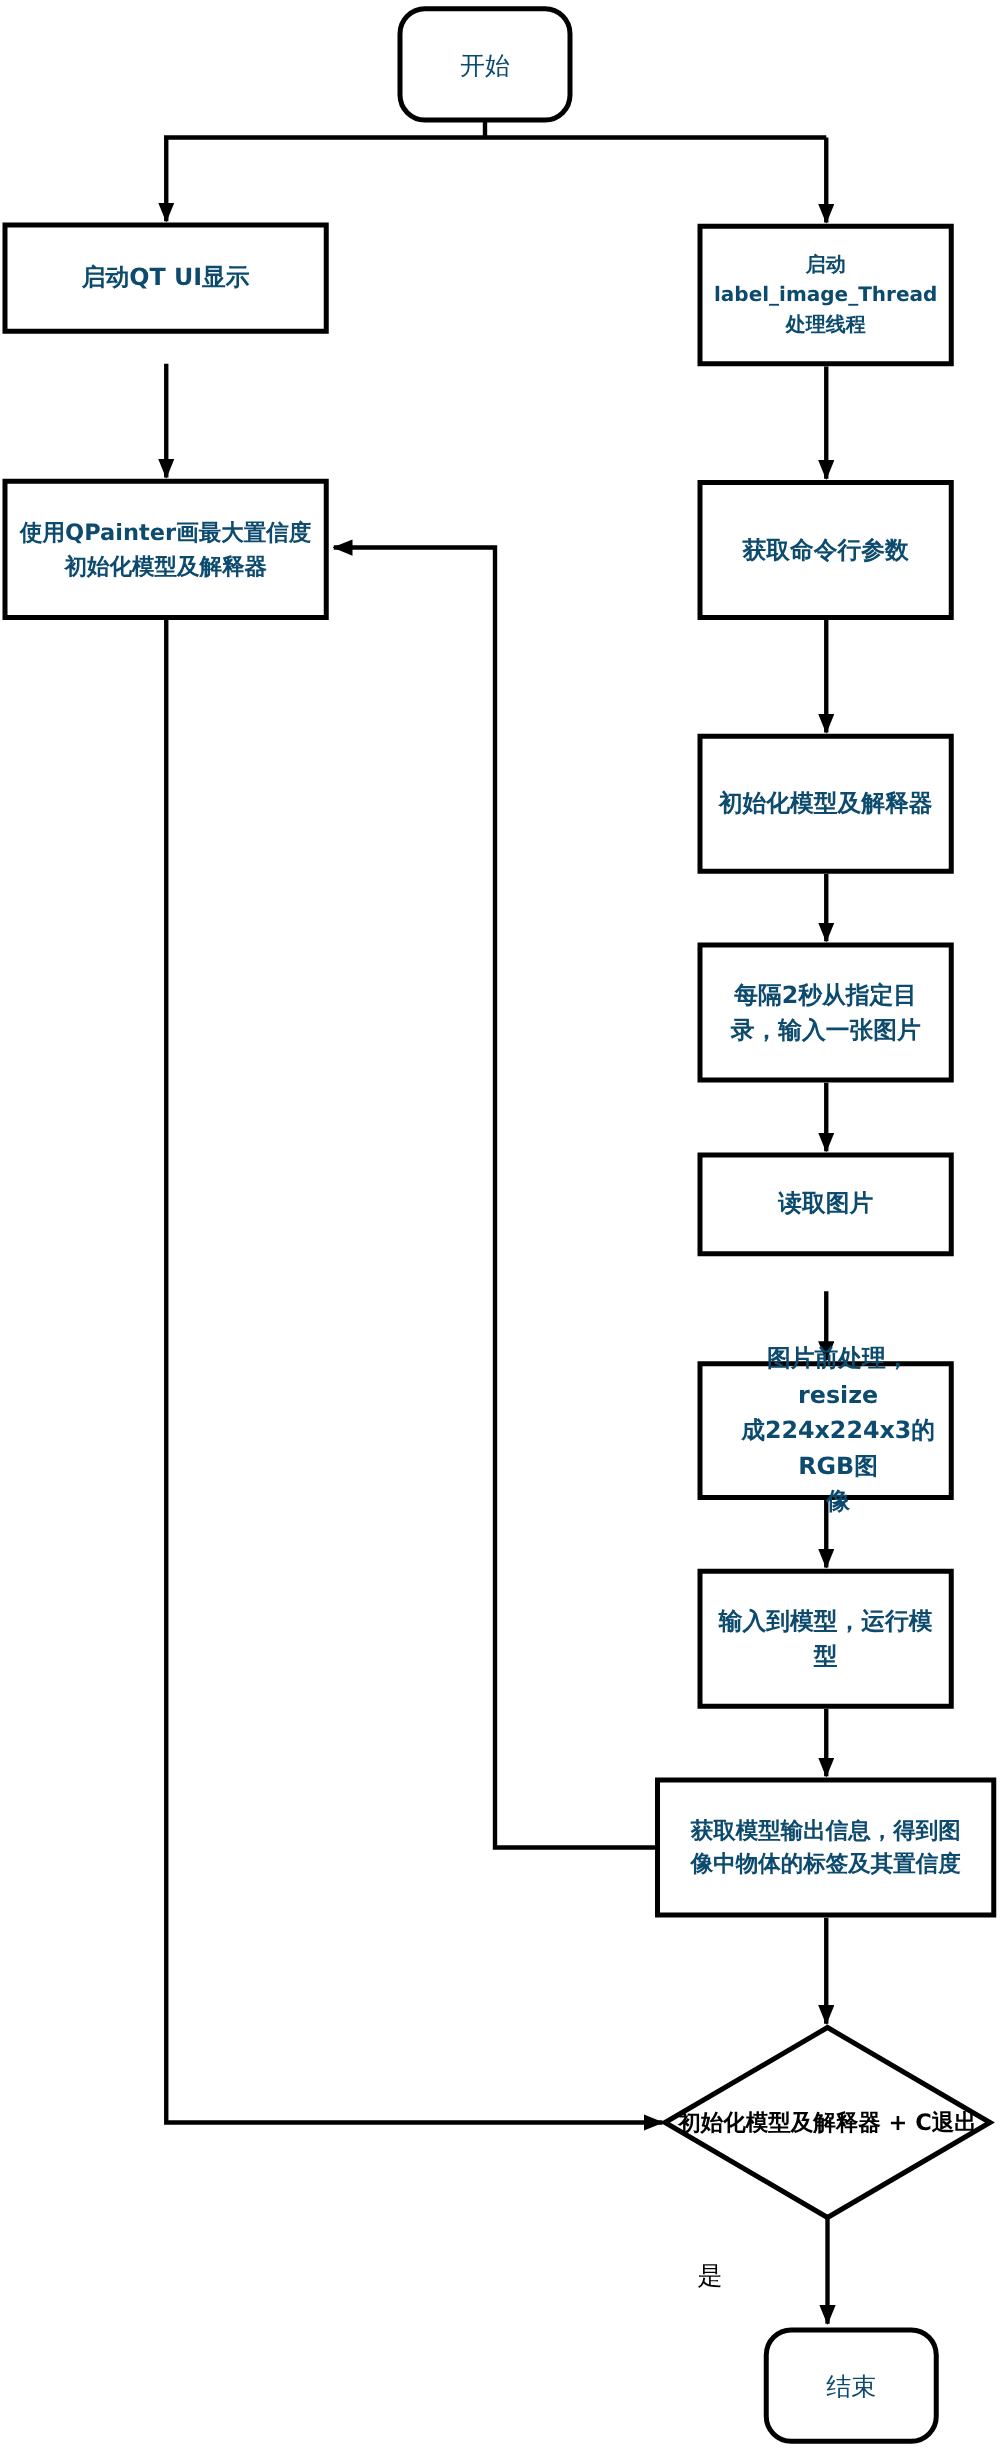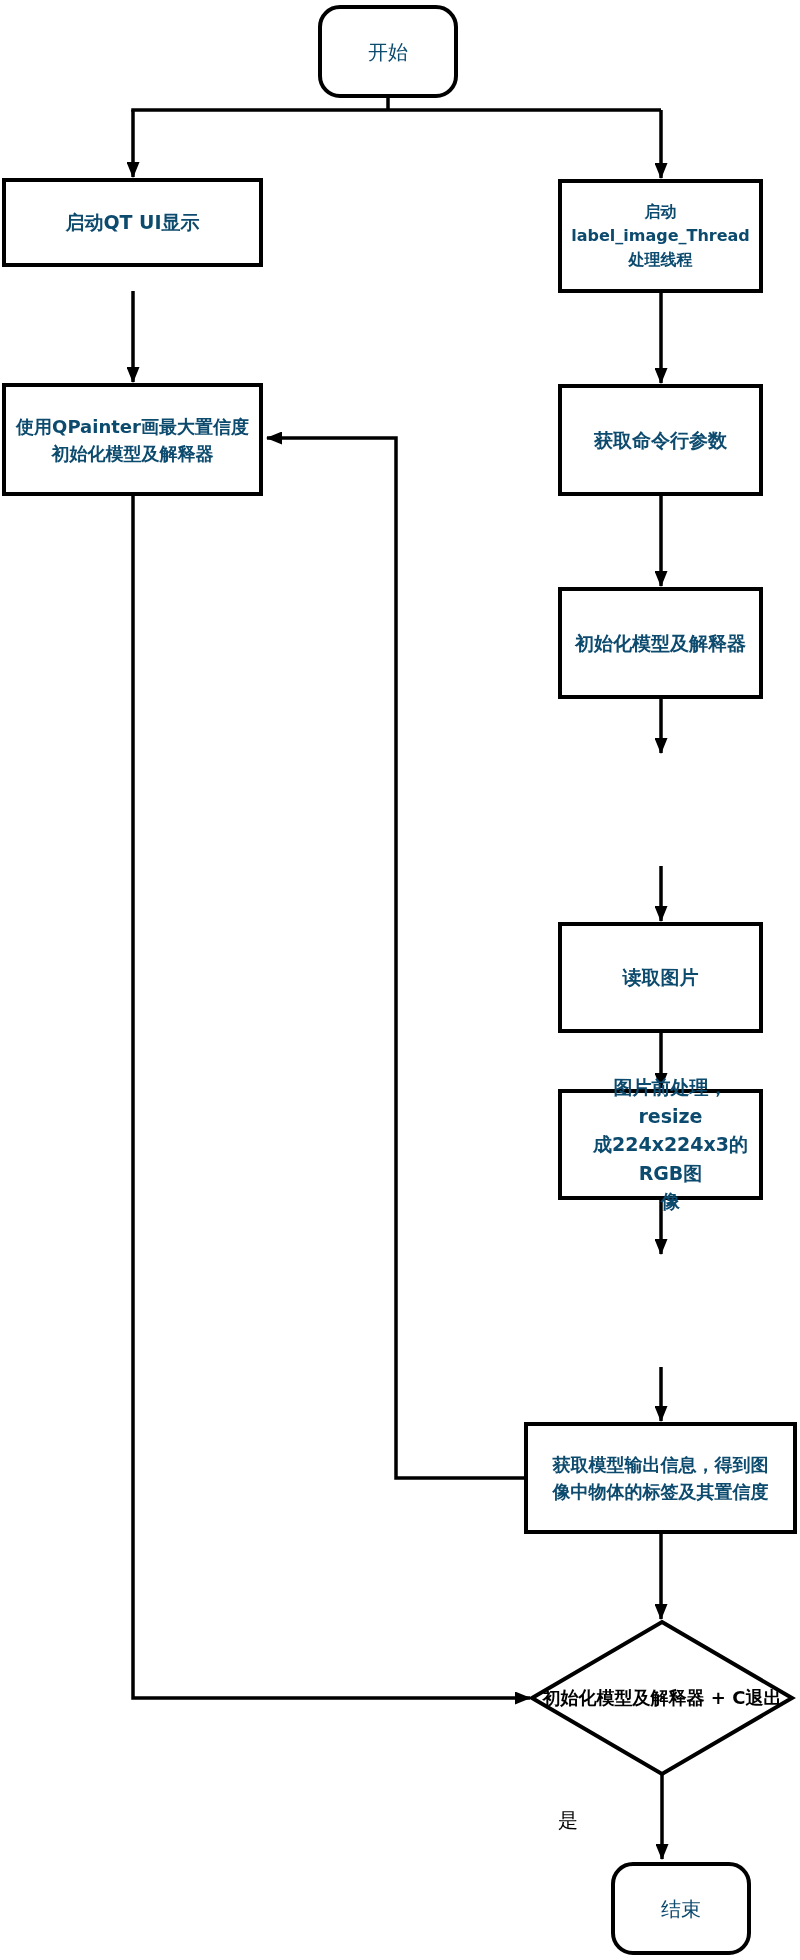--- a/index.html
+++ b/index.html
@@ -66,21 +66,21 @@
     border: none;
     color: #000000;
   }
   #n-start { left: 318px; top: 5px;    width: 140px; height: 93px; }
   #n-l1    { left: 2px;   top: 178px;  width: 261px; height: 89px; }
   #n-l2    { left: 2px;   top: 383px;  width: 261px; height: 113px; font-size: 18px; }
   #n-r1    { left: 558px; top: 179px;  width: 205px; height: 114px; font-size: 16px; }
   #n-r2    { left: 558px; top: 384px;  width: 205px; height: 112px; text-align: center; }
   #n-r3    { left: 558px; top: 587px;  width: 205px; height: 112px; }
   #n-r4    { left: 558px; top: 754px;  width: 205px; height: 112px; }
-  #n-r5    { left: 558px; top: 922px;  width: 205px; height: 111px; }
+  #n-r5    { left: 558px; top: 922px;  width: 205px; height: 83px; }
   #n-r6    { left: 558px; top: 1089px; width: 205px; height: 111px; padding-left: 20px; }
   #n-r7    { left: 558px; top: 1255px; width: 205px; height: 112px; }
   #n-r8    { left: 524px; top: 1422px; width: 273px; height: 112px; font-size: 18px; }
   #n-dec   { left: 540px; top: 1666px; width: 244px; height: 64px;  font-size: 18px; font-weight: bold; white-space: nowrap; }
   #n-end   { left: 591px; top: 1862px; width: 140px; height: 93px; margin-left: 20px; }
   #lbl-yes { left: 548px; top: 1800px; width: 40px;  height: 40px;  font-size: 20px; font-family: "DejaVu Serif", serif; }
 </style>
 </head>
 <body>
 
@@ -127,27 +127,31 @@
 初始化模型及解释器</div>
 
   <div class="node" id="n-r1">启动
 label_image_Thread
 处理线程</div>
 
   <div class="node" id="n-r2">获取命令行参数</div>
 
   <div class="node" id="n-r3">初始化模型及解释器</div>
 
+  <div class="node" id="n-r4">每隔2秒从指定目
+录，输入一张图片</div>
 
   <div class="node" id="n-r5">读取图片</div>
 
   <div class="node" id="n-r6">图片前处理，resize
 成224x224x3的RGB图
 像</div>
 
+  <div class="node" id="n-r7">输入到模型，运行模
+型</div>
 
   <div class="node" id="n-r8">获取模型输出信息，得到图
 像中物体的标签及其置信度</div>
 
   <div class="floating-label" id="n-dec">初始化模型及解释器 + C退出</div>
 
   <div class="floating-label" id="lbl-yes">是</div>
 
   <div class="node terminal" id="n-end">结束</div>
 

